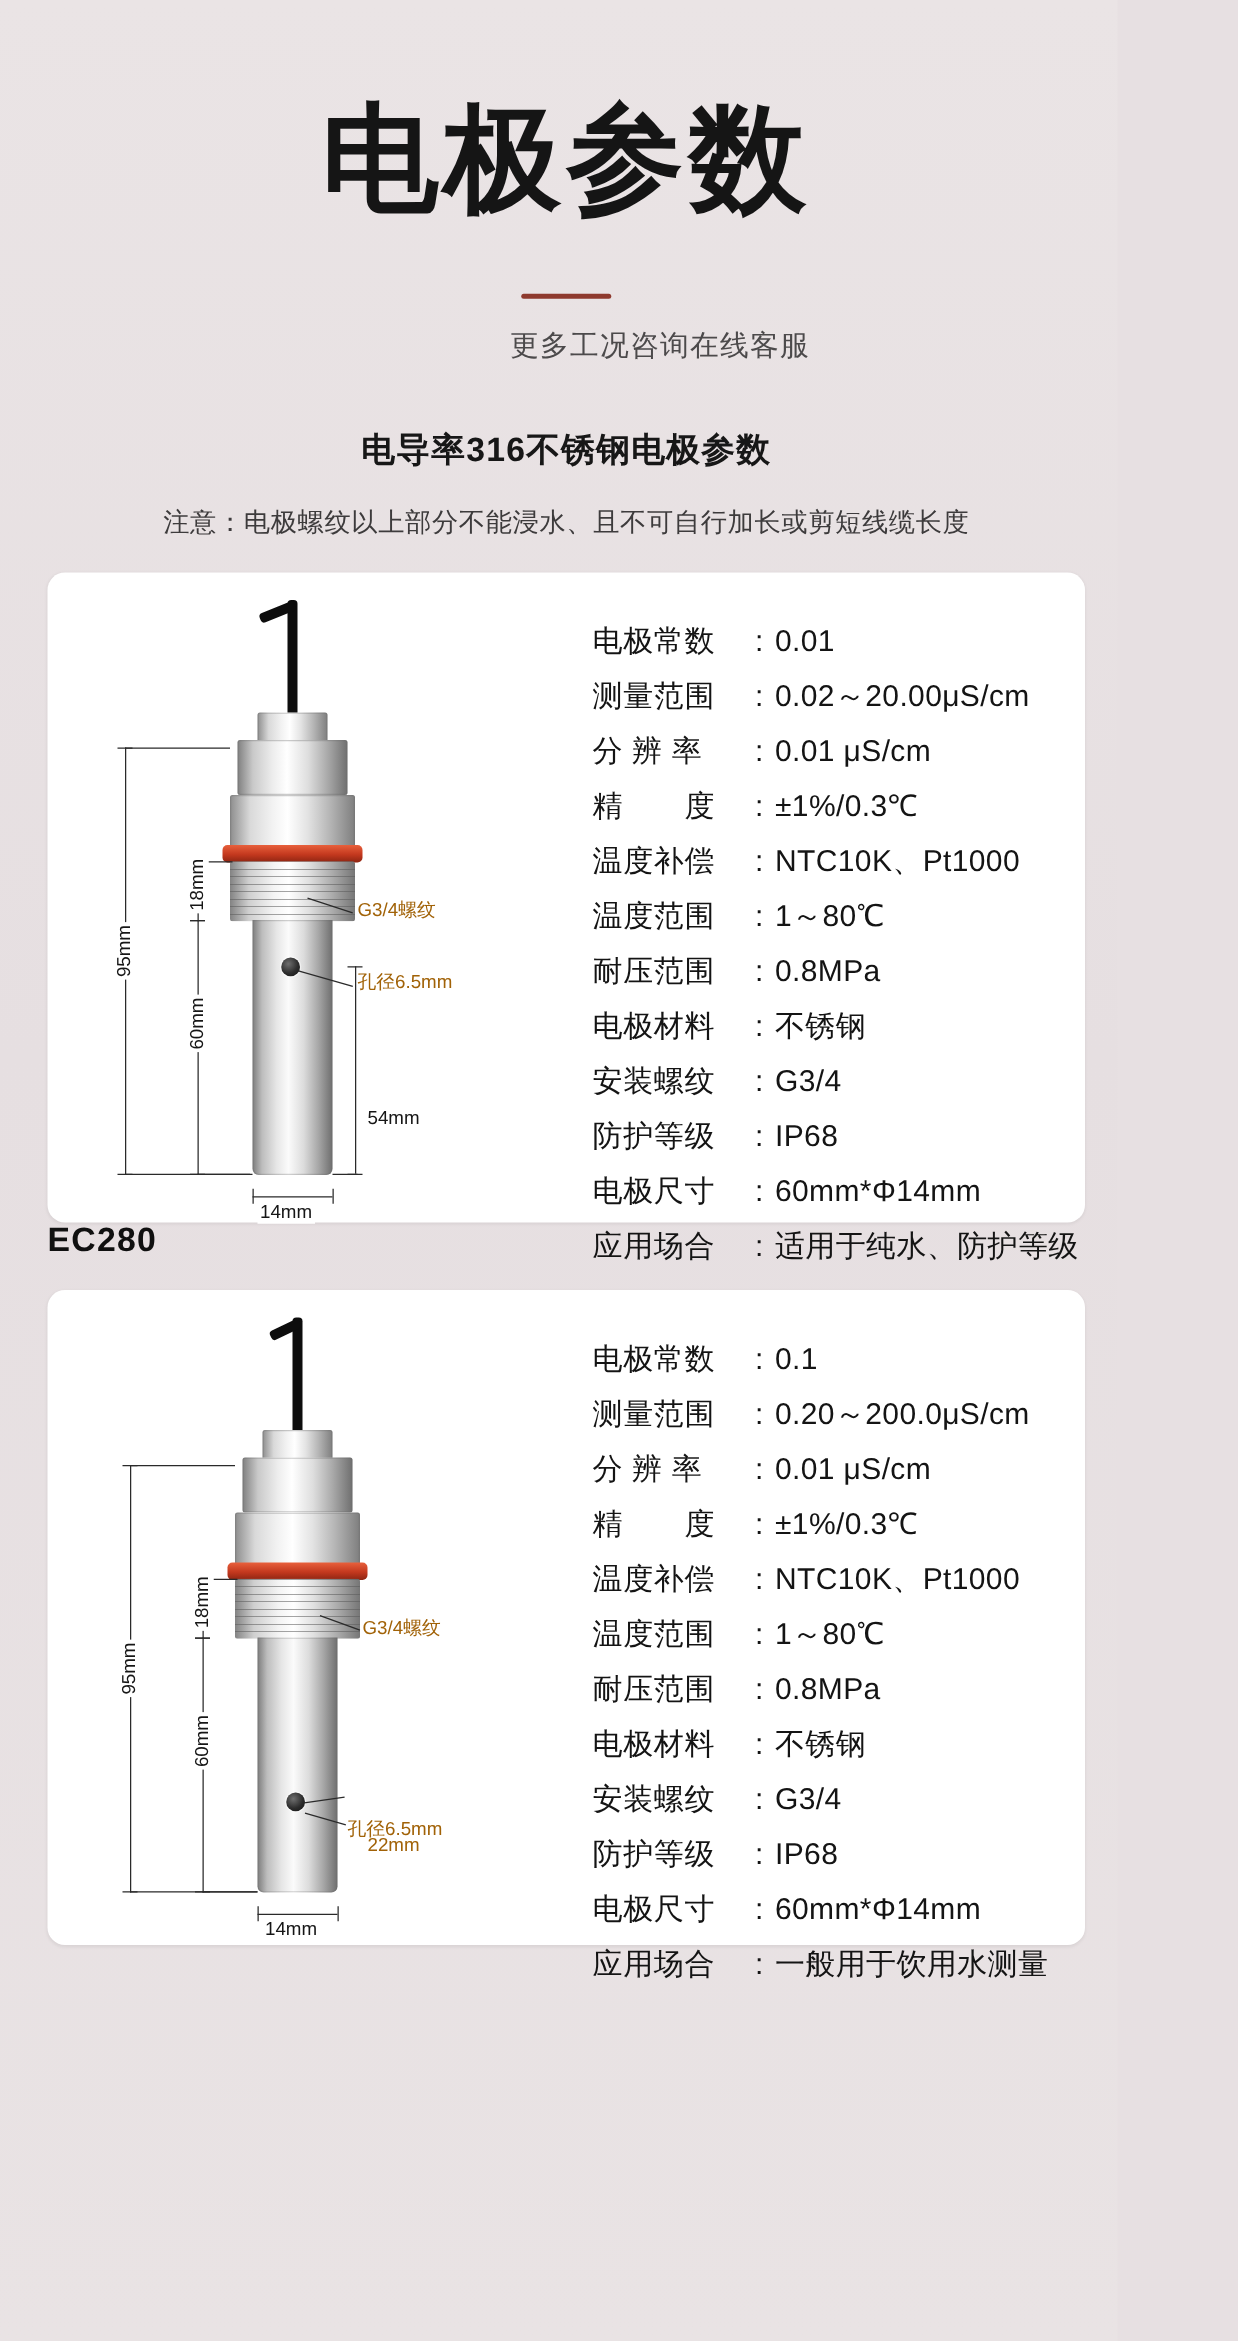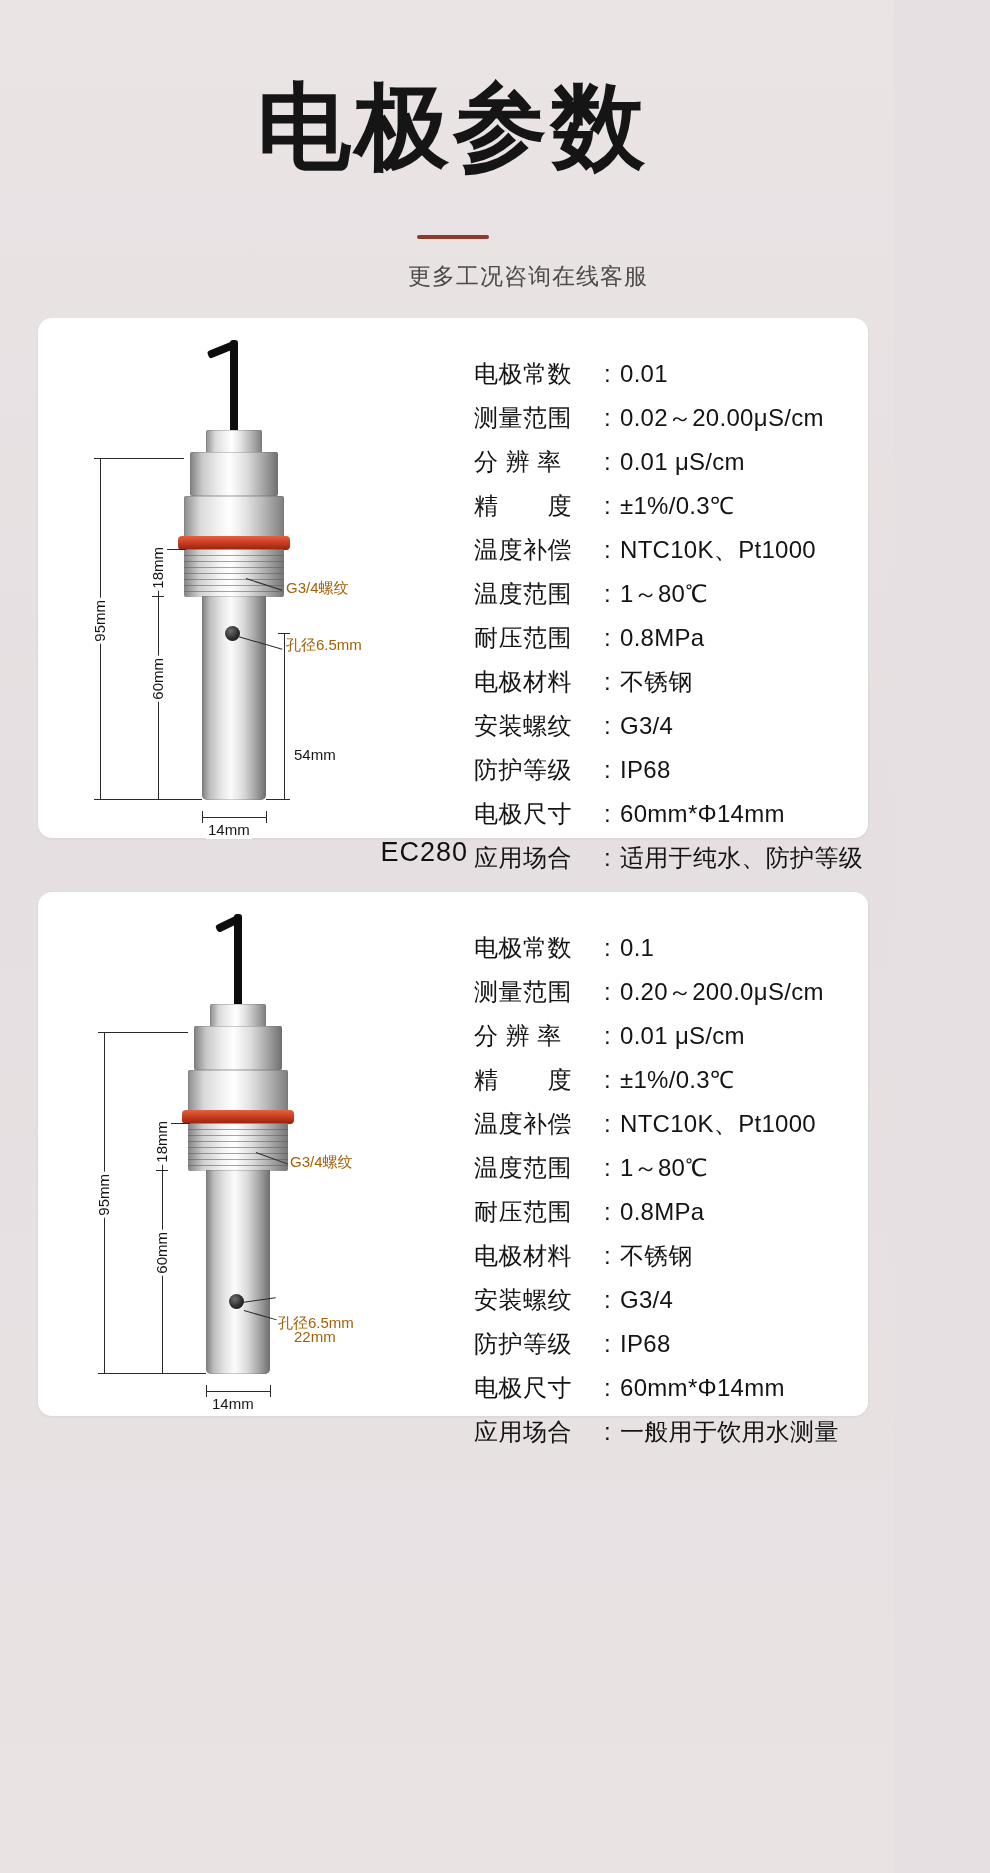--- a/index.html
+++ b/index.html
@@ -118,23 +118,23 @@
   .probe-wrap {
     position: relative;
     width: 430px;
     height: 100%;
     min-height: 480px;
   }
   .probe-name {
     position: absolute;
     left: 0;
     right: 0;
-    text-align: right;
+    text-align: left;
     font-size: 27px;
-    font-weight: normal;
+    font-weight: bold;
     letter-spacing: 1px;
     color: #101010;
   }
 
   .cable {
     position: absolute;
     background: #0d0d0d;
     border-radius: 3px;
   }
 
@@ -212,20 +212,22 @@
 </style>
 </head>
 <body>
 
 <div class="page">
 
   <div class="hero-title">电极参数</div>
   <div class="hero-rule"></div>
   <div class="hero-sub">更多工况咨询在线客服</div>
 
+  <div class="section-title">电导率316不锈钢电极参数</div>
+  <div class="section-note">注意：电极螺纹以上部分不能浸水、且不可自行加长或剪短线缆长度</div>
 
   <div class="card" style="height:520px;">
     <div class="card-left">
       <div class="probe-wrap">
 
         <div class="cable" style="left:192px; top:0px; width:8px; height:96px;"></div>
         <div class="cable" style="left:168px; top:0px; width:30px; height:8px; transform:rotate(-22deg); transform-origin:right center;"></div>
 
         <div class="nut" style="left:168px; top:90px; width:56px; height:24px;"></div>
         <div class="nut hex" style="left:152px; top:112px; width:88px; height:44px;"></div>

